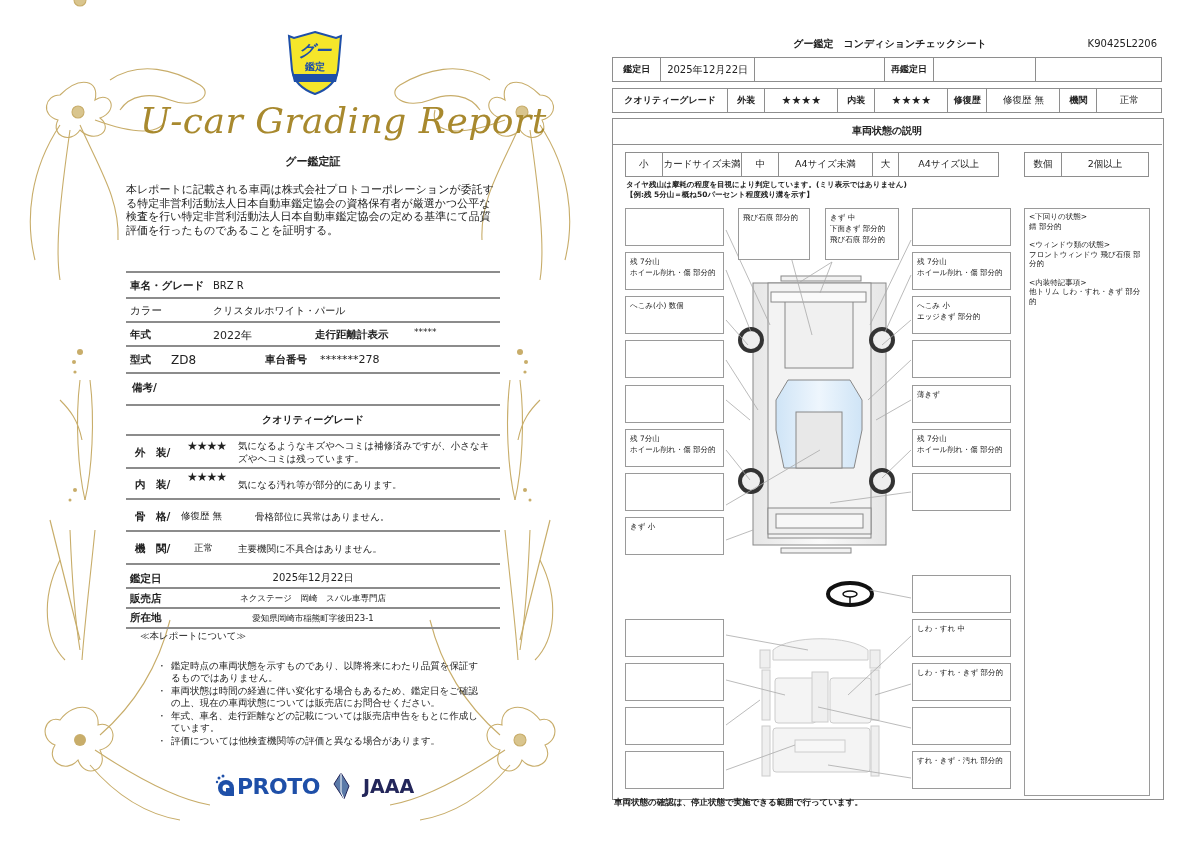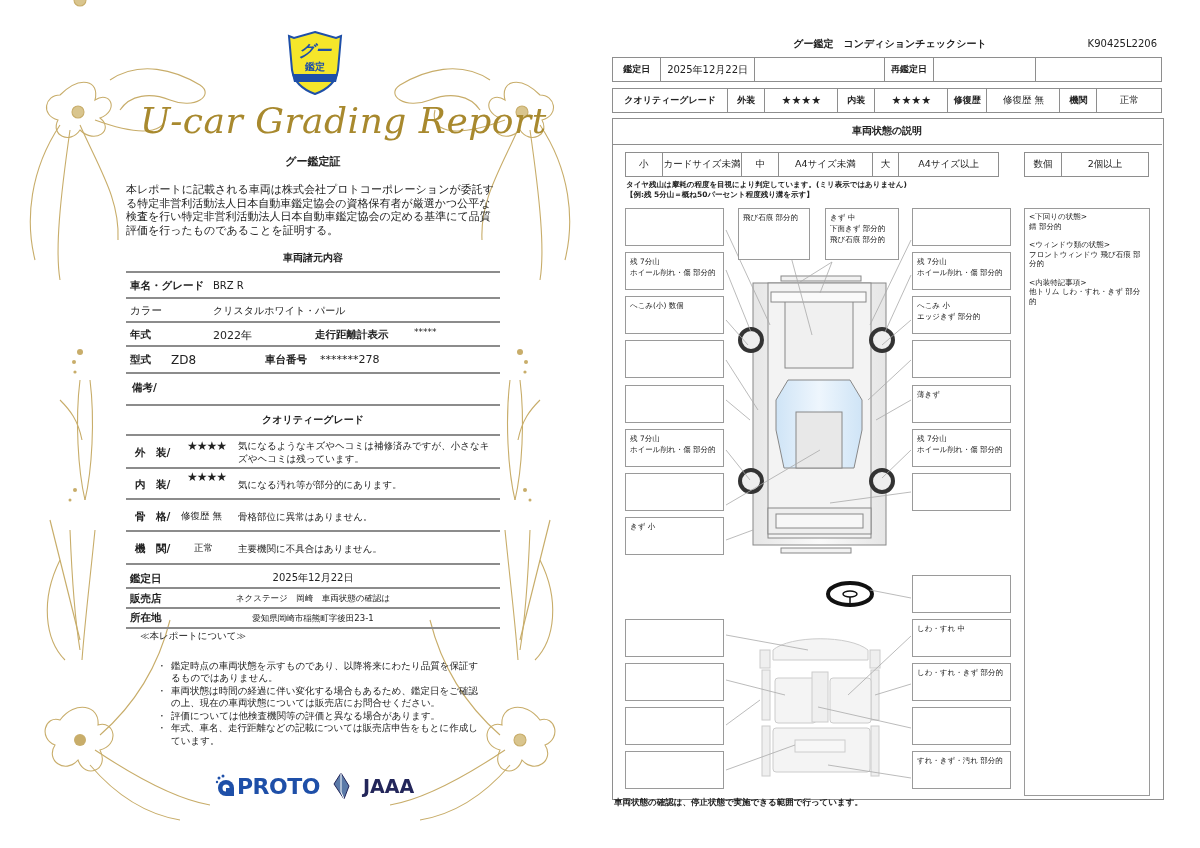--- a/index.html
+++ b/index.html
@@ -111,21 +111,20 @@
     <path d="M29 2 L50 8 L55 6 L52 40 C50 52 40 60 29 64 C18 60 8 52 6 40 L3 6 L8 8 Z" fill="#f5e62a" stroke="#1e4fa8" stroke-width="2"></path>
     <path d="M6 44 L52 44 L50 52 L8 52 Z" fill="#1e4fa8"></path>
     <text x="29" y="26" font-size="16" font-weight="bold" fill="#1e4fa8" text-anchor="middle" font-style="italic" font-family="DejaVu Sans, sans-serif">グー</text>
     <text x="29" y="40" font-size="10" font-weight="bold" fill="#1e4fa8" text-anchor="middle" font-family="DejaVu Sans, sans-serif">鑑定</text>
   </svg>
 
   <div class="script-title">U-car Grading Report</div>
   <div class="cert-heading">グー鑑定証</div>
   <div class="cert-intro">本レポートに記載される車両は株式会社プロトコーポレーションが委託する特定非営利活動法人日本自動車鑑定協会の資格保有者が厳選かつ公平な検査を行い特定非営利活動法人日本自動車鑑定協会の定める基準にて品質評価を行ったものであることを証明する。</div>
 
-  <div class="sec-title" style="top:251px;">車両諸元内容</div>
   <div class="hr" style="top:271px;"></div>
   <div class="row-label" style="left:130px;top:279px;">車名・グレード</div>
   <div class="row-val" style="left:213px;top:280px;">BRZ R</div>
   <div class="hr" style="top:297px;"></div>
   <div class="row-label" style="left:130px;top:304px;font-weight:normal;">カラー</div>
   <div class="row-val" style="left:213px;top:304px;">クリスタルホワイト・パール</div>
   <div class="hr" style="top:321px;"></div>
   <div class="row-label" style="left:130px;top:328px;">年式</div>
   <div class="row-val" style="left:213px;top:328px;font-size:11px;">2022年</div>
   <div class="row-val" style="left:315px;top:328px;font-size:10.5px;font-weight:bold;">走行距離計表示</div>
@@ -147,45 +146,45 @@
   <div class="grade-desc" style="left:238px;top:439px;width:260px;">気になるようなキズやヘコミは補修済みですが、小さなキズやヘコミは残っています。</div>
   <div class="hr" style="top:467px;"></div>
 
   <div class="row-label" style="left:135px;top:478px;">内　装/</div>
   <div class="stars" style="left:187px;top:470px;">★★★★</div>
   <div class="grade-desc" style="left:238px;top:478px;width:260px;">気になる汚れ等が部分的にあります。</div>
   <div class="hr" style="top:498px;"></div>
 
   <div class="row-label" style="left:135px;top:510px;">骨　格/</div>
   <div class="row-val" style="left:181px;top:510px;font-size:9.5px;">修復歴 無</div>
-  <div class="grade-desc" style="left:238px;top:510px;width:260px;">骨格部位に異常はありません。</div>
+  <div class="grade-desc" style="left:255px;top:510px;width:260px;">骨格部位に異常はありません。</div>
   <div class="hr" style="top:530px;"></div>
 
   <div class="row-label" style="left:135px;top:542px;">機　関/</div>
   <div class="row-val" style="left:194px;top:542px;font-size:9.5px;">正常</div>
   <div class="grade-desc" style="left:238px;top:542px;width:260px;">主要機関に不具合はありません。</div>
   <div class="hr" style="top:563px;"></div>
 
   <div class="row-label" style="left:130px;top:572px;">鑑定日</div>
   <div class="row-val" style="left:126px;top:571px;width:374px;text-align:center;font-size:10px;">2025年12月22日</div>
   <div class="hr" style="top:587px;"></div>
   <div class="row-label" style="left:130px;top:592px;">販売店</div>
-  <div class="row-val" style="left:126px;top:593px;width:374px;text-align:center;font-size:8.5px;">ネクステージ　岡崎　車両状態の確認は</div>
+  <div class="row-val" style="left:126px;top:593px;width:374px;text-align:center;font-size:8.5px;">ネクステージ　岡崎　スバル車専門店</div>
   <div class="hr" style="top:607px;"></div>
   <div class="row-label" style="left:130px;top:611px;">所在地</div>
   <div class="row-val" style="left:126px;top:613px;width:374px;text-align:center;font-size:8.5px;">愛知県岡崎市稲熊町字後田23-1</div>
   <div class="hr" style="top:627px;"></div>
 
   <div class="notes">
     <div>≪本レポートについて≫</div>
     <ul>
       <li>鑑定時点の車両状態を示すものであり、以降将来にわたり品質を保証するものではありません。</li>
       <li>車両状態は時間の経過に伴い変化する場合もあるため、鑑定日をご確認の上、現在の車両状態については販売店にお問合せください。</li>
+      <li>年式、車名、走行距離などの記載については販売店申告をもとに作成しています。</li>
       <li>評価については他検査機関等の評価と異なる場合があります。</li>
-      <li>年式、車名、走行距離などの記載については販売店申告をもとに作成しています。</li>
     </ul>
   </div>
 
   <div class="logos">
     <div class="proto">
       <svg width="22" height="24" viewBox="0 0 22 24">
         <circle cx="11" cy="14" r="8" fill="#1e4fa8"></circle>
         <circle cx="11" cy="14" r="3.5" fill="#fff"></circle>
         <rect x="11" y="14" width="8" height="8" fill="#1e4fa8"></rect>
         <circle cx="4" cy="4" r="1.5" fill="#1e4fa8"></circle>

